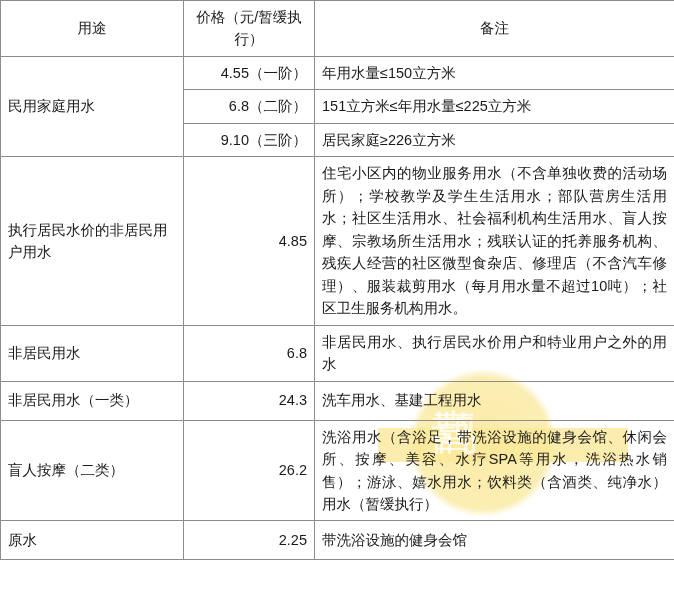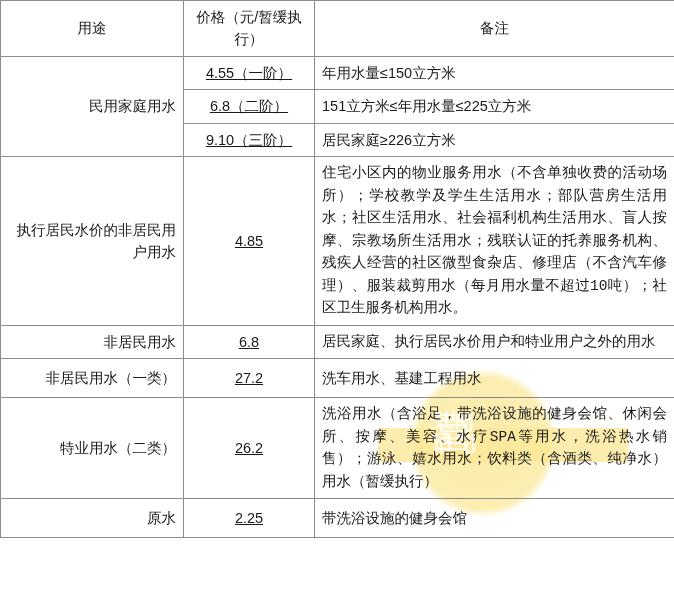--- a/index.html
+++ b/index.html
@@ -42,37 +42,35 @@
   col.c-note  { width: 360px; }
 
   .head td {
     text-align: center;
     font-size: 15px;
     height: 52px;
     padding: 4px 6px;
   }
 
   .use-cell {
-    text-align: right;
+    text-align: left;
     font-size: 15px;
   }
   .price-cell {
-    text-align: center;
+    text-align: right;
     font-size: 15px;
     white-space: nowrap;
-    text-decoration: underline;
   }
   .note-cell {
     text-align: left;
     font-size: 14.5px;
   }
   .note-cell.justified {
     text-align: justify;
     text-justify: inter-ideograph;
-    font-family: Liberation Mono, monospace;
   }
 
   .r-simple td { height: 39px; }
 
   
   .watermark {
     position: absolute;
     right: 46px;
     bottom: 26px;
     width: 250px;
@@ -146,31 +144,31 @@
 
       <tr>
         <td class="use-cell">执行居民水价的非居民用户用水</td>
         <td class="price-cell">4.85</td>
         <td class="note-cell justified">住宅小区内的物业服务用水（不含单独收费的活动场所）；学校教学及学生生活用水；部队营房生活用水；社区生活用水、社会福利机构生活用水、盲人按摩、宗教场所生活用水；残联认证的托养服务机构、残疾人经营的社区微型食杂店、修理店（不含汽车修理）、服装裁剪用水（每月用水量不超过10吨）；社区卫生服务机构用水。</td>
       </tr>
 
       <tr>
         <td class="use-cell">非居民用水</td>
         <td class="price-cell">6.8</td>
-        <td class="note-cell justified">居民家庭、执行居民水价用户和特业用户之外的用水</td>
+        <td class="note-cell justified">非居民用水、执行居民水价用户和特业用户之外的用水</td>
       </tr>
 
       <tr class="r-simple">
         <td class="use-cell">非居民用水（一类）</td>
-        <td class="price-cell">27.2</td>
+        <td class="price-cell">24.3</td>
         <td class="note-cell">洗车用水、基建工程用水</td>
       </tr>
 
       <tr>
-        <td class="use-cell">特业用水（二类）</td>
+        <td class="use-cell">盲人按摩（二类）</td>
         <td class="price-cell">26.2</td>
         <td class="note-cell justified">洗浴用水（含浴足，带洗浴设施的健身会馆、休闲会所、按摩、美容、水疗SPA等用水，洗浴热水销售）；游泳、嬉水用水；饮料类（含酒类、纯净水）用水（暂缓执行）</td>
       </tr>
 
       <tr class="r-simple">
         <td class="use-cell">原水</td>
         <td class="price-cell">2.25</td>
         <td class="note-cell">带洗浴设施的健身会馆</td>
       </tr>
     </tbody>

